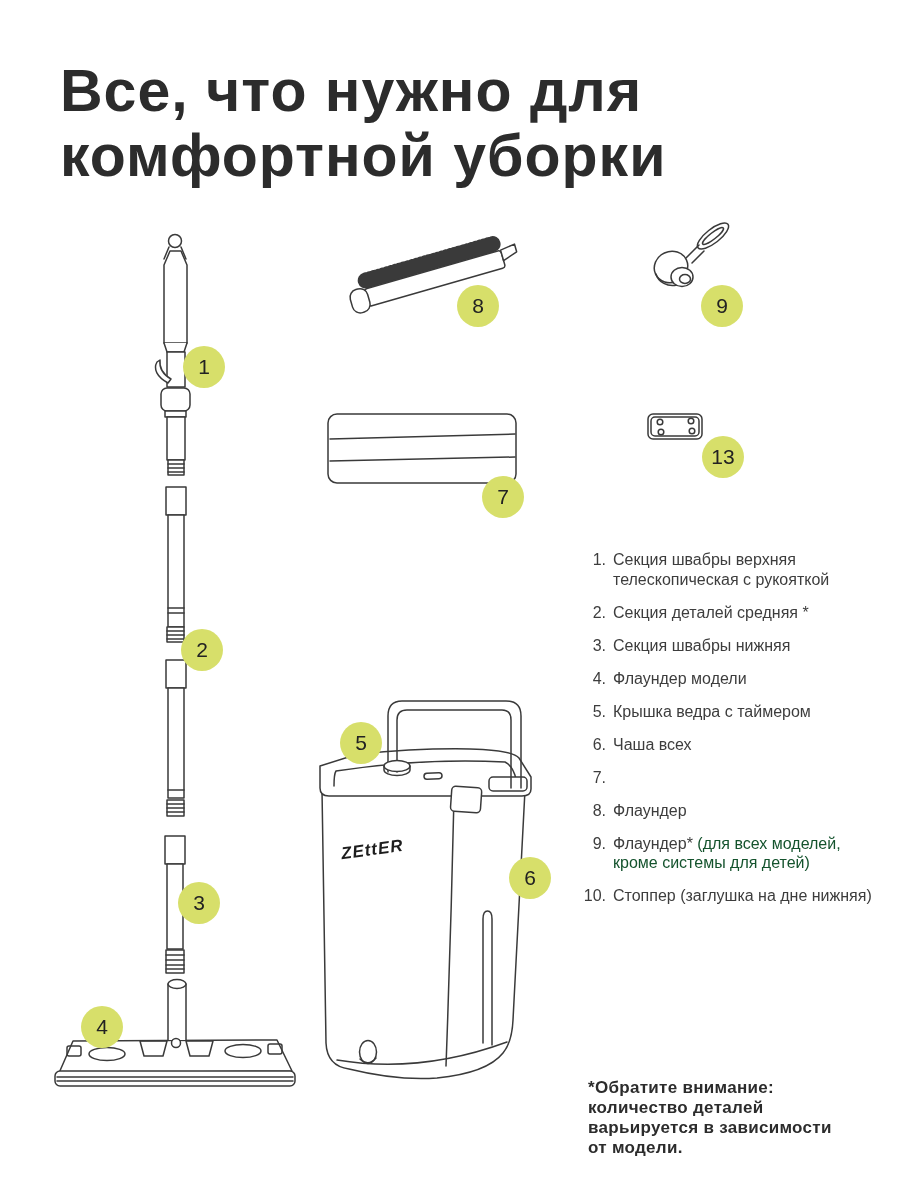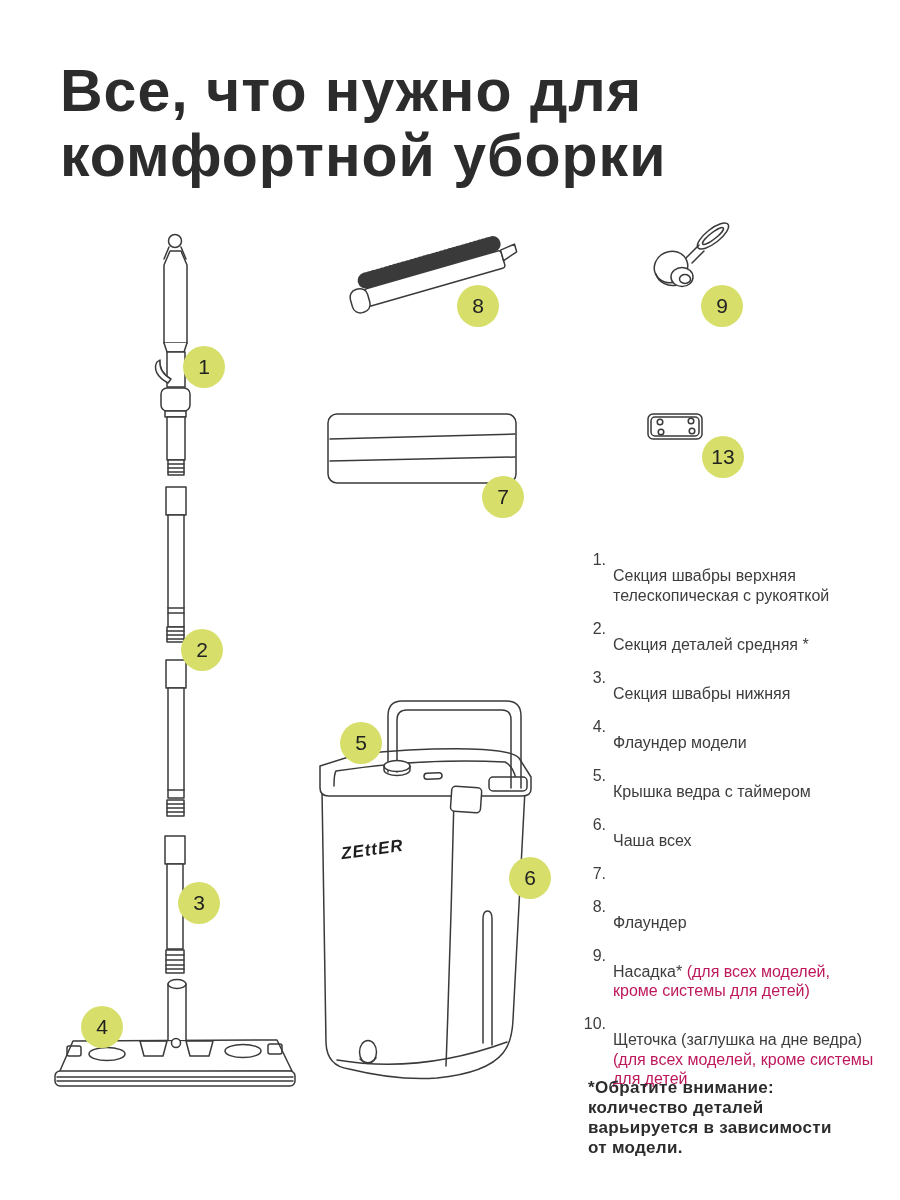--- a/index.html
+++ b/index.html
@@ -16,22 +16,22 @@
 
   .badge{
     position:absolute;width:42px;height:42px;border-radius:50%;
     background:#d7df6a;display:flex;align-items:center;justify-content:center;
     font-size:21px;color:#222;font-weight:400;
   }
 
   .legend{position:absolute;left:578px;top:550px;width:306px;font-size:16px;line-height:19.5px;color:#3d3d3d;}
   .legend-item{display:flex;margin-bottom:13.5px;}
   .legend-num{flex:0 0 28px;text-align:right;margin-right:7px;}
-  .legend-text{white-space:pre-line;margin-top:16px;}
-  .legend-note{color:#be185d;white-space:pre-line;}
+  .legend-text{white-space:pre-line;}
+  .legend-note{color:#14532d;white-space:pre-line;}
   .legend-note.block{display:block;}
 
   .footnote{
     position:absolute;left:588px;top:1078px;width:320px;
     font-size:17px;line-height:20px;font-weight:700;color:#2c2c2c;
     white-space:pre-line;letter-spacing:0.3px;
   }
 
   .brand{
     position:absolute;left:341px;top:840px;
@@ -202,27 +202,26 @@
     </div>
     <div class="legend-item">
       <span class="legend-num">7.</span>
     </div>
     <div class="legend-item">
       <span class="legend-num">8.</span>
       <span class="legend-text"><span>Флаундер</span></span>
     </div>
     <div class="legend-item">
       <span class="legend-num">9.</span>
-      <span class="legend-text"><span>Насадка*</span> <span class="legend-note">(для всех моделей,
+      <span class="legend-text"><span>Флаундер*</span> <span class="legend-note">(для всех моделей,
 кроме системы для детей)</span></span>
     </div>
     <div class="legend-item">
       <span class="legend-num">10.</span>
-      <span class="legend-text"><span>Щеточка (заглушка на дне ведра)</span><span class="legend-note block">(для всех моделей, кроме системы
-для детей</span></span>
+      <span class="legend-text"><span>Стоппер (заглушка на дне нижняя)</span></span>
     </div>
   </div>
 
   <div class="footnote">*Обратите внимание:
 количество деталей
 варьируется в зависимости
 от модели.</div>
 
 </div>
 

